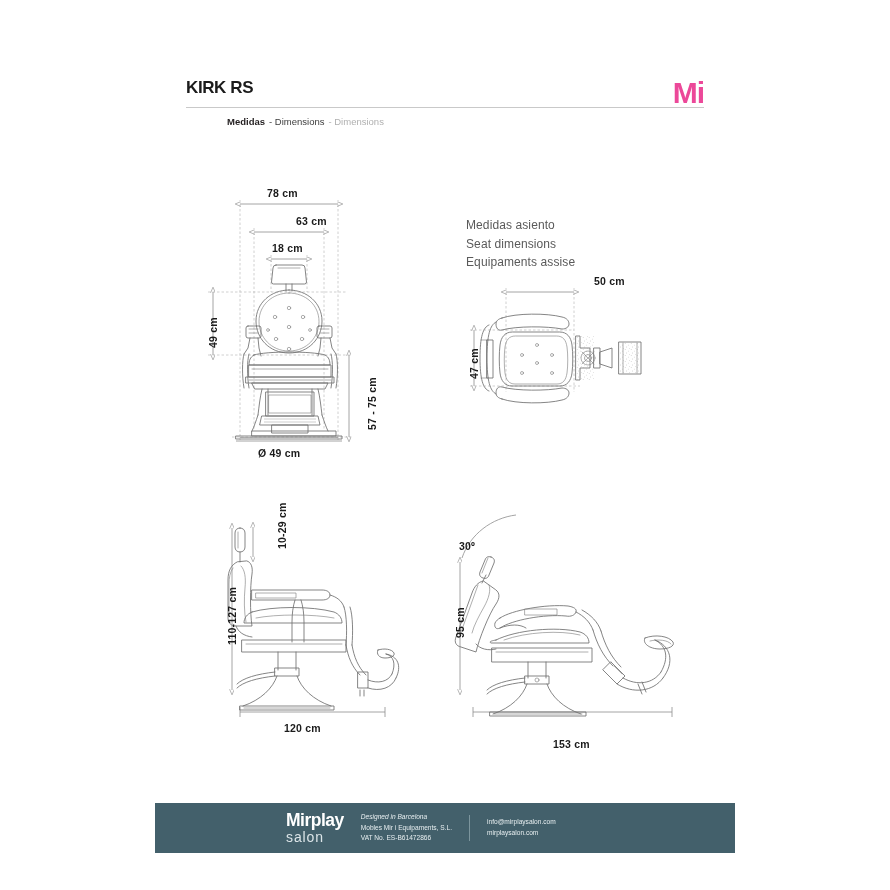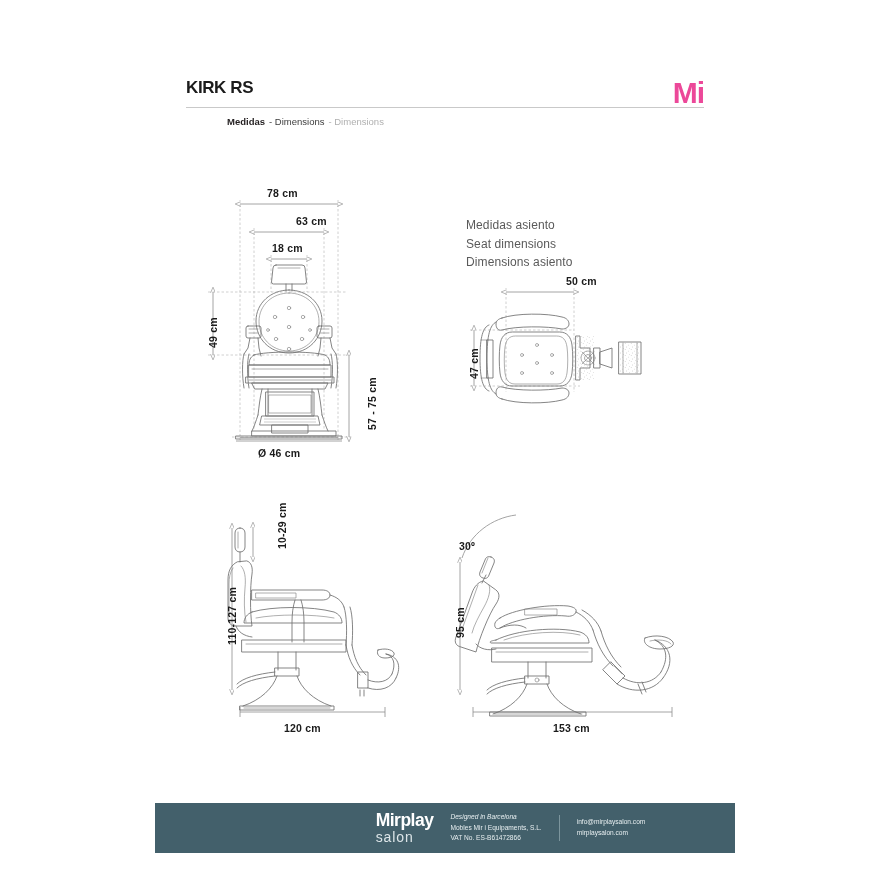--- a/index.html
+++ b/index.html
@@ -109,21 +109,20 @@
   
   #footer {
     position: absolute;
     left: 155px;
     top: 803px;
     width: 580px;
     height: 50px;
     background: #43606b;
     display: flex;
     align-items: center;
-    justify-content: center;
   }
   #footer-inner {
     display: flex;
     align-items: center;
     margin-left: 131px;
     gap: 17px;
   }
   #footer-logo {
     color: #ffffff;
     line-height: 1;
@@ -175,21 +174,21 @@
     <div id="subtitle-row">
       <span class="sub-es">Medidas</span>
       <span class="sub-en">- Dimensions</span>
       <span class="sub-fr">- Dimensions</span>
     </div>
   </div>
 
   <div id="seat-caption">
     <div>Medidas asiento</div>
     <div>Seat dimensions</div>
-    <div>Dimensions asiento</div>
+    <div>Equipaments assise</div>
   </div>
 
   <svg id="drawings" width="890" height="890" viewBox="0 0 890 890">
     <defs>
       <style>
         .ln   { fill:none; stroke:#6f6f6f; stroke-width:0.85; stroke-linejoin:round; stroke-linecap:round; }
         .ln2  { fill:none; stroke:#838383; stroke-width:0.65; stroke-linejoin:round; stroke-linecap:round; }
         .dimline { fill:none; stroke:#8d8d8d; stroke-width:0.8; }
         .extline { fill:none; stroke:#b8b8b8; stroke-width:0.65; stroke-dasharray:2.5 2; }
         .tick { fill:none; stroke:#8d8d8d; stroke-width:0.8; }
@@ -466,32 +465,32 @@
       <path class="ln" d="M638,684 l4,10"></path>
       <path class="ln" d="M642,682 l4,10"></path>
     </g>
   </svg>
 
   <div class="dim" style="left:267px; top:187px;">78 cm</div>
   <div class="dim" style="left:272px; top:215px;margin-left:24px;">63 cm</div>
   <div class="dim" style="left:272px; top:242px;">18 cm</div>
   <div class="dim vert" style="left:207px; top:348px;">49 cm</div>
   <div class="dim vert" style="left:366px; top:430px;">57 - 75 cm</div>
-  <div class="dim" style="left:258px; top:447px;">Ø 46 cm</div>
-
-  <div class="dim" style="left:518px; top:275px;padding-left:48px;">50 cm</div>
+  <div class="dim" style="left:258px; top:447px;">Ø 49 cm</div>
+
+  <div class="dim" style="left:546px; top:275px;padding-left:48px;">50 cm</div>
   <div class="dim vert" style="left:468px; top:379px;">47 cm</div>
 
   <div class="dim vert" style="left:276px; top:549px;">10-29 cm</div>
   <div class="dim vert" style="left:226px; top:645px;">110-127 cm</div>
   <div class="dim" style="left:284px; top:722px;">120 cm</div>
 
   <div class="dim" style="left:459px; top:540px;">30º</div>
   <div class="dim vert" style="left:454px; top:638px;">95 cm</div>
-  <div class="dim" style="left:553px; top:722px;">153 cm</div>
+  <div class="dim" style="left:553px; top:738px;">153 cm</div>
 
   <div id="footer">
     <div id="footer-inner">
 
       <div id="footer-logo">
         <span class="logo-main">Mirplay</span>
         <span class="logo-sub">salon</span>
       </div>
 
       <div id="footer-company">

